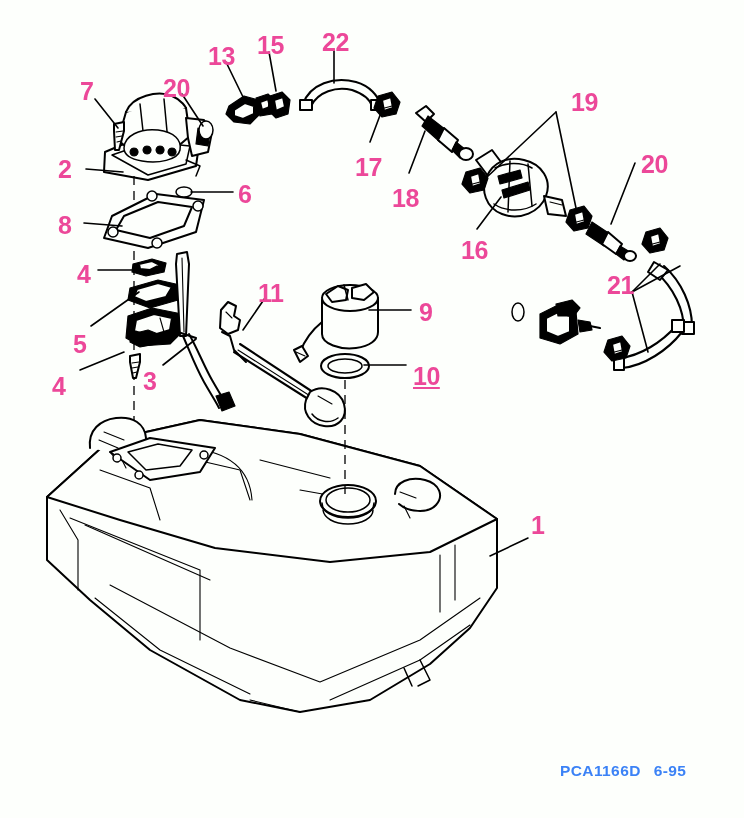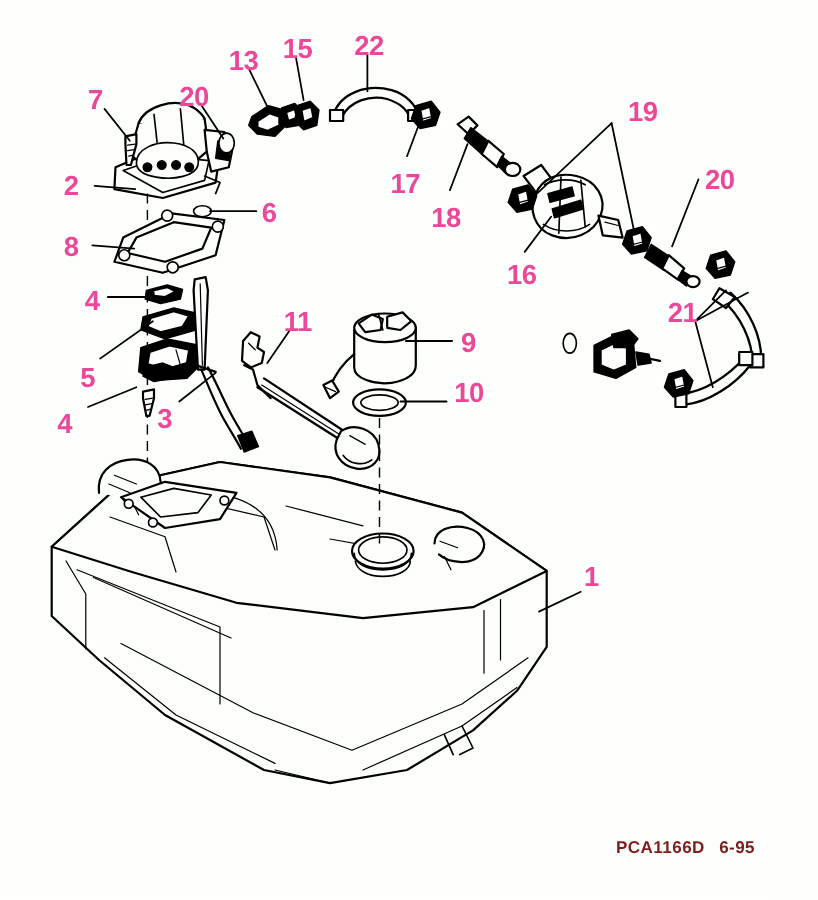--- a/index.html
+++ b/index.html
@@ -34,21 +34,21 @@
     user-select: none;
   }
   #footer {
     position: absolute;
     left: 560px;
     top: 762px;
     font-family: "Liberation Sans", sans-serif;
     font-weight: bold;
     font-size: 15.5px;
     letter-spacing: 0.4px;
-    color: #7f1d1d;
+    color: #3b82f6;
     white-space: nowrap;
   }
   #footer .gap { display: inline-block; width: 13px; }
 </style>
 </head>
 <body>
 
 <div id="page">
 
   <svg id="art" viewBox="0 0 744 818" xmlns="http://www.w3.org/2000/svg">
@@ -387,21 +387,21 @@
 
   <div class="callout" style="left:531px;  top:513px;">1</div>
   <div class="callout" style="left:58px;   top:157px;">2</div>
   <div class="callout" style="left:143px;  top:369px;">3</div>
   <div class="callout" style="left:77px;   top:262px;">4</div>
   <div class="callout" style="left:73px;   top:332px;">5</div>
   <div class="callout" style="left:238px;  top:182px;">6</div>
   <div class="callout" style="left:80px;   top:79px;">7</div>
   <div class="callout" style="left:58px;   top:213px;">8</div>
   <div class="callout" style="left:419px;  top:300px;">9</div>
-  <div class="callout" style="left:413px;  top:345px;">10</div>
+  <div class="callout" style="left:413px;  top:364px;text-decoration:underline;">10</div>
   <div class="callout" style="left:258px;  top:281px;">11</div>
   <div class="callout" style="left:52px;   top:374px;">4</div>
   <div class="callout" style="left:208px;  top:44px;">13</div>
   <div class="callout" style="left:163px;  top:76px;">20</div>
   <div class="callout" style="left:257px;  top:33px;">15</div>
   <div class="callout" style="left:461px;  top:238px;">16</div>
   <div class="callout" style="left:355px;  top:155px;">17</div>
   <div class="callout" style="left:392px;  top:186px;">18</div>
   <div class="callout" style="left:571px;  top:90px;">19</div>
   <div class="callout" style="left:641px;  top:128px;margin-top:24px;">20</div>

